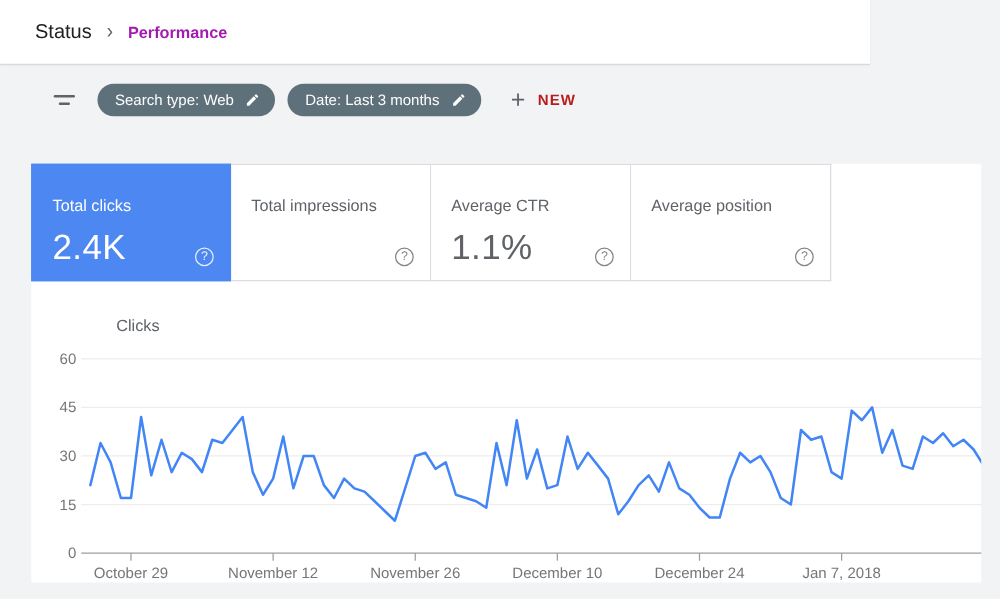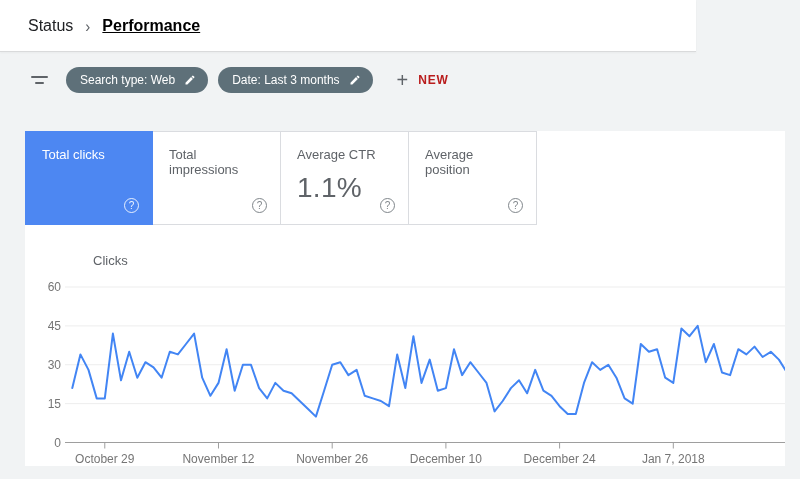--- a/index.html
+++ b/index.html
@@ -13,47 +13,47 @@
   }
   
   .header {
     position:absolute; top:0; left:0; width:696px; height:52px;
     background:#fff; border-bottom:1px solid #d9dadb;
     box-shadow:0 1px 2px rgba(0,0,0,.04);
     display:flex; align-items:center; padding-left:28px; z-index:3;
   }
   .crumb-root { font-size:16px; color:#202124; cursor:pointer; }
   .crumb-sep  { font-size:15px; color:#5f6368; margin:0 12px; transform:scaleY(1.15); }
-  .crumb-current { font-size:16px; font-weight:700; color:#000000;text-decoration:underline; }
+  .crumb-current { font-size:13px; font-weight:700; color:#a21caf; }
   
   .filterbar {
     position:absolute; top:52px; left:0; width:800px; height:56px;
-    display:flex; align-items:center; padding-left:30px;
+    display:flex; align-items:center; padding-left:42px;
   }
   .filter-icon { width:18px; height:12px; margin-right:18px; display:flex;
     flex-direction:column; align-items:center; justify-content:center; cursor:pointer; }
   .filter-icon i { display:block; height:2px; background:#5f6368; border-radius:1px; }
   .filter-icon i:nth-child(1){ width:17px; }
   .filter-icon i:nth-child(2){ width:9px; margin-top:4px; }
   .chip {
     height:26px; border-radius:14px; background:var(--chip,#5e7079);
     color:#fff; font-size:12px; display:flex; align-items:center;
     padding:0 12px 0 14px; margin-right:10px; cursor:pointer; white-space:nowrap;
   }
   .chip .pencil { margin-left:9px; display:flex; align-items:center; }
   .new-btn { display:flex; align-items:center; margin-left:14px; cursor:pointer; }
   .new-btn .plus { font-size:20px; font-weight:400; color:#5f6368; margin-right:10px; line-height:1; }
   .new-btn .lbl  { font-size:12px; font-weight:700; letter-spacing:.8px; color:#b91c1c; }
   
   .panel { position:absolute; left:25px; top:131px; width:760px; height:335px; background:#fff; }
   
   .cards { display:flex; height:94px; }
   .card {
-    width:128px; height:94px; position:relative; background:#fff;
-    border:1px solid #dadce0; border-left:none; padding:15px 16px; cursor:pointer;
+    width:160px; height:94px; position:relative; background:#fff;
+    border:1px solid #dadce0; border-left:none; padding:25px 16px; cursor:pointer;
   }
   .card:first-child { border-left:1px solid #dadce0; }
   .card .title { font-size:13px; color:#5f6368; }
   .card .value { font-size:28px; color:#5f6368; margin-top:10px; letter-spacing:.3px; }
   .card .help {
     position:absolute; right:13px; bottom:11px; width:15px; height:15px;
     border:1px solid #80868b; border-radius:50%; color:#80868b;
     font-size:10px; line-height:13px; text-align:center; cursor:pointer;
   }
   .card.active { background:var(--accent,#4d87f2); border-color:var(--accent,#4d87f2); }
@@ -100,20 +100,21 @@
     <span class="plus">+</span>
     <span class="lbl">NEW</span>
   </span>
 </div>
 
 <div class="panel">
 
   <div class="cards">
     <div class="card active">
       <div class="title">Total clicks</div>
+      <div class="value">2.4K</div>
       <div class="help">?</div>
     </div>
     <div class="card">
       <div class="title">Total impressions</div>
       <div class="help">?</div>
     </div>
     <div class="card">
       <div class="title">Average CTR</div>
       <div class="value">1.1%</div>
       <div class="help">?</div>

